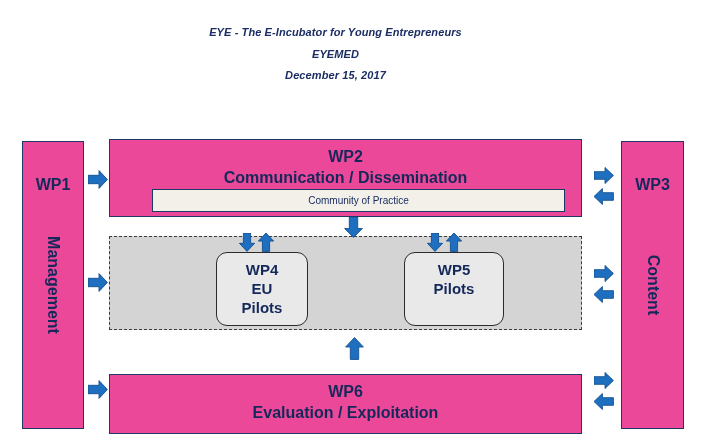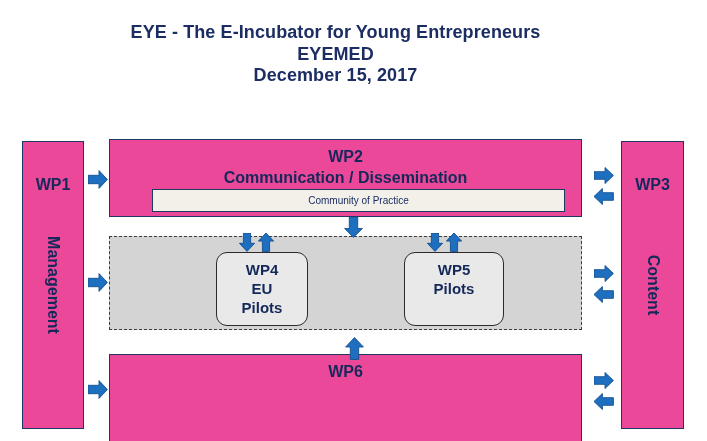--- a/index.html
+++ b/index.html
@@ -21,23 +21,24 @@
 
   
   .title-block {
     position: absolute;
     left: 0;
     top: 22px;
     width: 671px;
     text-align: center;
     color: #1b2d63;
     font-weight: bold;
-    font-size: 18px;
+    font-size: 11px;
     line-height: 21.5px;
     letter-spacing: 0.1px;
+    font-style: italic;
   }
   .title-line { display: block; }
 
   
   .wp-box {
     position: absolute;
     box-sizing: border-box;
     background: #ec4899;
     border: 1.6px solid #1f3864;
     color: #14285a;
@@ -67,21 +68,21 @@
   }
 
   #wp1-box { left: 22px;  top: 141px; width: 62px; height: 288px; }
   #wp3-box { left: 621px; top: 141px; width: 63px; height: 288px; }
 
   
   .center-box {
     text-align: center;
   }
   #wp2-box { left: 109px; top: 139px; width: 473px; height: 78px; }
-  #wp6-box { left: 109px; top: 354px; width: 473px; height: 88px; }
+  #wp6-box { left: 109px; top: 374px; width: 473px; height: 60px; }
 
   .box-code {
     font-size: 16px;
     line-height: 20px;
     margin-top: 7px;
   }
   .box-title {
     font-size: 16px;
     line-height: 21px;
   }
@@ -173,20 +174,21 @@
     <div>Pilots</div>
   </div>
 
   <div class="pilot-box" id="wp5-box">
     <div>WP5</div>
     <div>Pilots</div>
   </div>
 
   <div class="wp-box center-box" id="wp6-box">
     <div class="box-code">WP6</div>
+    <div class="box-title">Evaluation / Exploitation</div>
   </div>
 
   <div class="arrow" style="left:88px; top:170px;">
     <svg width="20" height="19" viewBox="0 0 20 19">
         <path d="M0 5.3 H11 V0.6 L19.4 9.5 L11 18.4 V13.7 H0 Z" fill="#1f6fc0" stroke="#12508f" stroke-width="0.9"></path>
       </svg>
   </div>
 
   <div class="arrow" style="left:88px; top:273px;">
     <svg width="20" height="19" viewBox="0 0 20 19">

